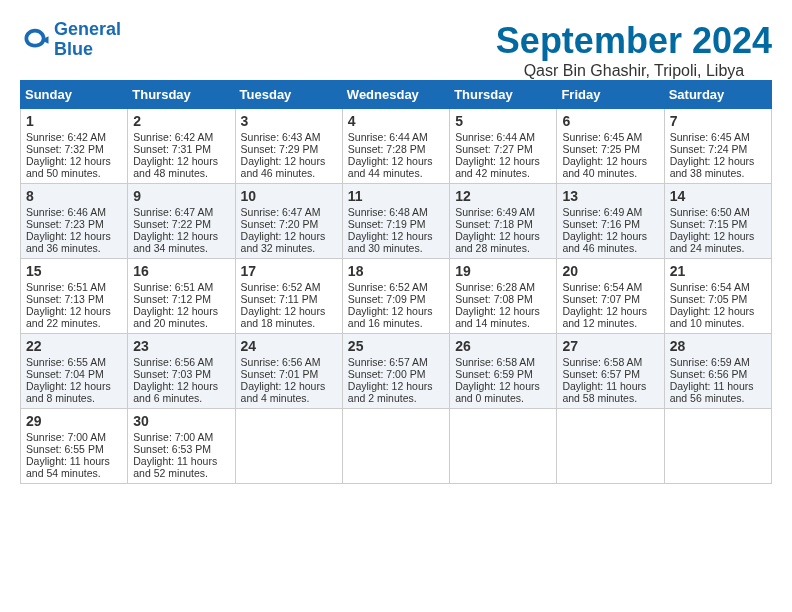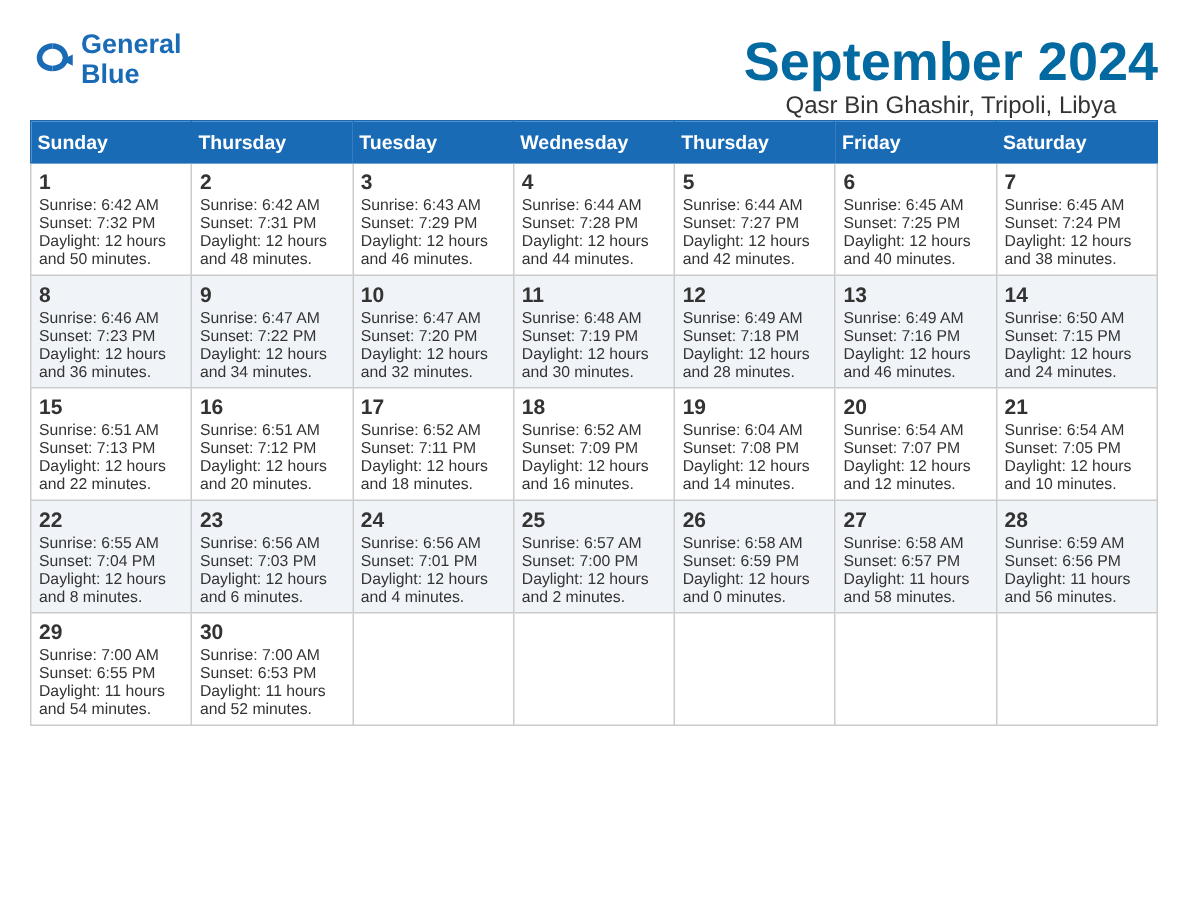--- a/index.html
+++ b/index.html
@@ -244,21 +244,21 @@
         </td>
         <td>
           <span class="day-num">18</span>
           <div>Sunrise: 6:52 AM</div>
           <div>Sunset: 7:09 PM</div>
           <div>Daylight: 12 hours</div>
           <div>and 16 minutes.</div>
         </td>
         <td>
           <span class="day-num">19</span>
-          <div>Sunrise: 6:04 AM</div>
+          <div>Sunrise: 6:28 AM</div>
           <div>Sunset: 7:08 PM</div>
           <div>Daylight: 12 hours</div>
           <div>and 14 minutes.</div>
         </td>
         <td>
           <span class="day-num">20</span>
           <div>Sunrise: 6:54 AM</div>
           <div>Sunset: 7:07 PM</div>
           <div>Daylight: 12 hours</div>
           <div>and 12 minutes.</div>

